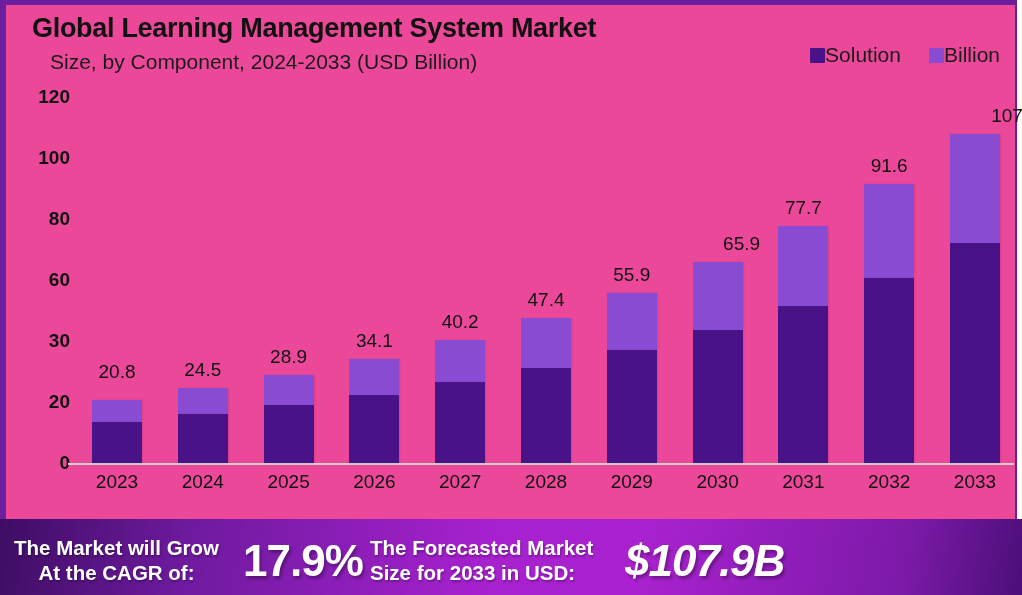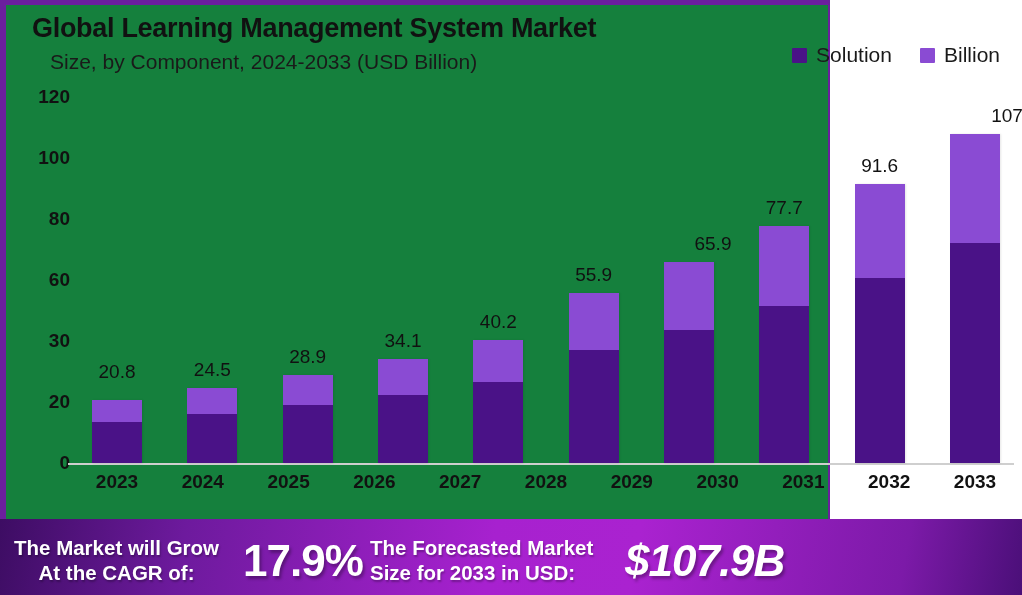--- a/index.html
+++ b/index.html
@@ -2,40 +2,40 @@
 <html><head>
 <meta charset="utf-8">
 <style>
   html,body{margin:0;padding:0;}
   body{
     width:1022px;height:595px;overflow:hidden;
     font-family:"Liberation Sans", sans-serif;
     background:#ffffff;
   }
   #page{
-    position:relative;width:830px;height:595px;
+    position:relative;width:1017px;height:595px;
     box-sizing:border-box;
-    background:#15803d;
+    background:#ec4899;
     border-left:6px solid #6b1f9e;
     border-top:5px solid #6b1f9e;
     border-right:2px solid #6b1f9e;
   }
   
   .header{position:absolute;left:0;top:0;width:1014px;height:92px;}
   .title{
     position:absolute;left:26px;top:8px;
     font-size:27px;font-weight:bold;color:#111111;
     letter-spacing:-0.3px;white-space:nowrap;
   }
   .subtitle{
     position:absolute;left:44px;top:45px;
     font-size:21px;color:#1a1a1a;white-space:nowrap;
   }
   .legend{position:absolute;right:20px;top:38px;display:flex;align-items:center;gap:28px;}
-  .legend-item{display:flex;align-items:center;gap:9px;}
+  .legend-item{display:flex;align-items:center;gap:0;}
   .legend-swatch{width:15px;height:15px;display:block;border-radius:1px;}
   .legend-label{font-size:21px;color:#1a1a1a;white-space:nowrap;}
   
   .plot{position:absolute;left:0;top:92px;width:1014px;height:422px;}
   .ylabels{position:absolute;left:0;top:0;width:72px;height:366px;}
   .ytick{
     position:absolute;right:8px;
     font-size:19px;font-weight:bold;color:#111;
     transform:translateY(-50%);
   }
@@ -59,21 +59,21 @@
   .barvalue{
     position:absolute;left:50%;transform:translateX(-50%);
     font-size:19px;color:#111;white-space:nowrap;
   }
   .xlabels{
     position:absolute;left:78px;top:374px;width:924px;height:34px;
     display:flex;justify-content:space-between;
   }
   .xtick{
     width:66px;text-align:center;
-    font-size:19px;font-weight:bold;color:#111;
+    font-size:19px;font-weight:normal;color:#111;
   }
   
   .banner{
     position:absolute;left:-6px;top:514px;width:1022px;height:81px;
     background:linear-gradient(100deg,#3d0d63 0%,#6d1a9d 18%,#a721cf 48%,#aa22d0 62%,#7c1aa8 88%,#4a0f78 100%);
     overflow:hidden;
   }
   .banner-inner{position:relative;width:100%;height:100%;}
   .b-text{
     position:absolute;color:#ffffff;font-weight:bold;
@@ -149,20 +149,27 @@
           <div class="bar" style="height: 104.005px;">
             <div class="seg-services" style="height: 35.685px; background: rgb(138, 75, 211);"></div>
             <div class="seg-solution" style="height: 68.32px; background: rgb(74, 18, 135);"></div>
           </div>
         </div>
         <div class="barcol">
           <div class="barvalue" style="bottom: 129.61px;">40.2</div>
           <div class="bar" style="height: 122.61px;">
             <div class="seg-services" style="height: 42.09px; background: rgb(138, 75, 211);"></div>
             <div class="seg-solution" style="height: 80.52px; background: rgb(74, 18, 135);"></div>
+          </div>
+        </div>
+        <div class="barcol">
+          <div class="barvalue" style="bottom: 151.57px;">47.4</div>
+          <div class="bar" style="height: 144.57px;">
+            <div class="seg-services" style="height: 49.105px; background: rgb(138, 75, 211);"></div>
+            <div class="seg-solution" style="height: 95.465px; background: rgb(74, 18, 135);"></div>
           </div>
         </div>
         <div class="barcol">
           <div class="barvalue" style="bottom: 177.495px;">55.9</div>
           <div class="bar" style="height: 170.495px;">
             <div class="seg-services" style="height: 57.95px; background: rgb(138, 75, 211);"></div>
             <div class="seg-solution" style="height: 112.545px; background: rgb(74, 18, 135);"></div>
           </div>
         </div>
         <div class="barcol">

